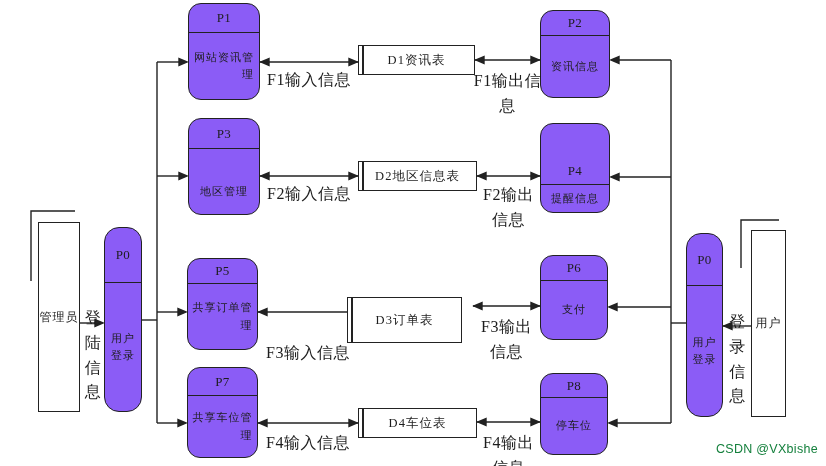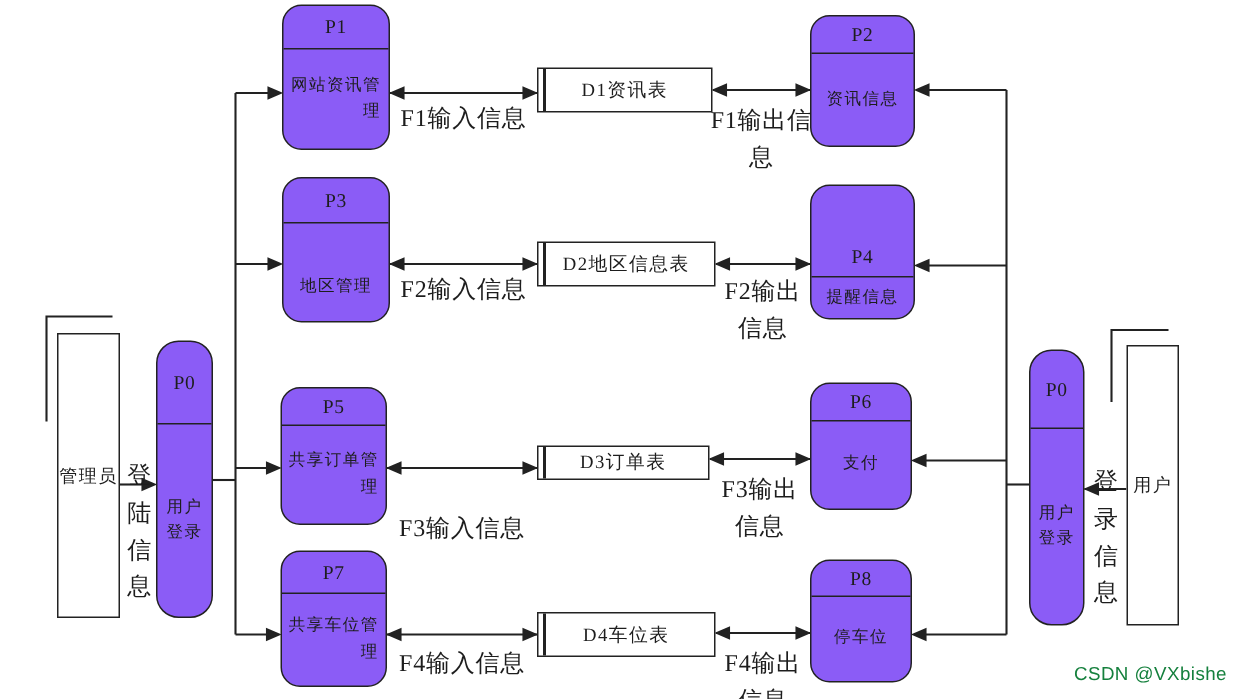--- a/index.html
+++ b/index.html
@@ -163,21 +163,21 @@
   </div>
 
   <div class="process" style="left:686px;top:233px;width:37px;height:184px;border-radius:15px;">
     <div class="hd" style="height:51px;">P0</div>
     <div class="bd">用户
 登录</div>
   </div>
 
   <div class="store" style="left:358px;top:45px;width:117px;height:30px;">D1资讯表</div>
   <div class="store" style="left:358px;top:161px;width:119px;height:30px;">D2地区信息表</div>
-  <div class="store" style="left:358px;top:297px;width:115px;height:23px;">D3订单表</div>
+  <div class="store" style="left:347px;top:297px;width:115px;height:46px;">D3订单表</div>
   <div class="store" style="left:358px;top:408px;width:119px;height:30px;">D4车位表</div>
 
   <div class="flow-label" style="left:260px;top:45px;width:98px;">F1输入信息</div>
   <div class="flow-label" style="left:473px;top:46px;width:69px;">F1输出信息</div>
   <div class="flow-label" style="left:260px;top:159px;width:98px;">F2输入信息</div>
   <div class="flow-label" style="left:475px;top:160px;width:67px;">F2输出信息</div>
   <div class="flow-label" style="left:258px;top:318px;width:100px;">F3输入信息</div>
   <div class="flow-label" style="left:473px;top:292px;width:67px;">F3输出信息</div>
   <div class="flow-label" style="left:258px;top:408px;width:100px;">F4输入信息</div>
   <div class="flow-label" style="left:475px;top:408px;width:67px;">F4输出信息</div>

